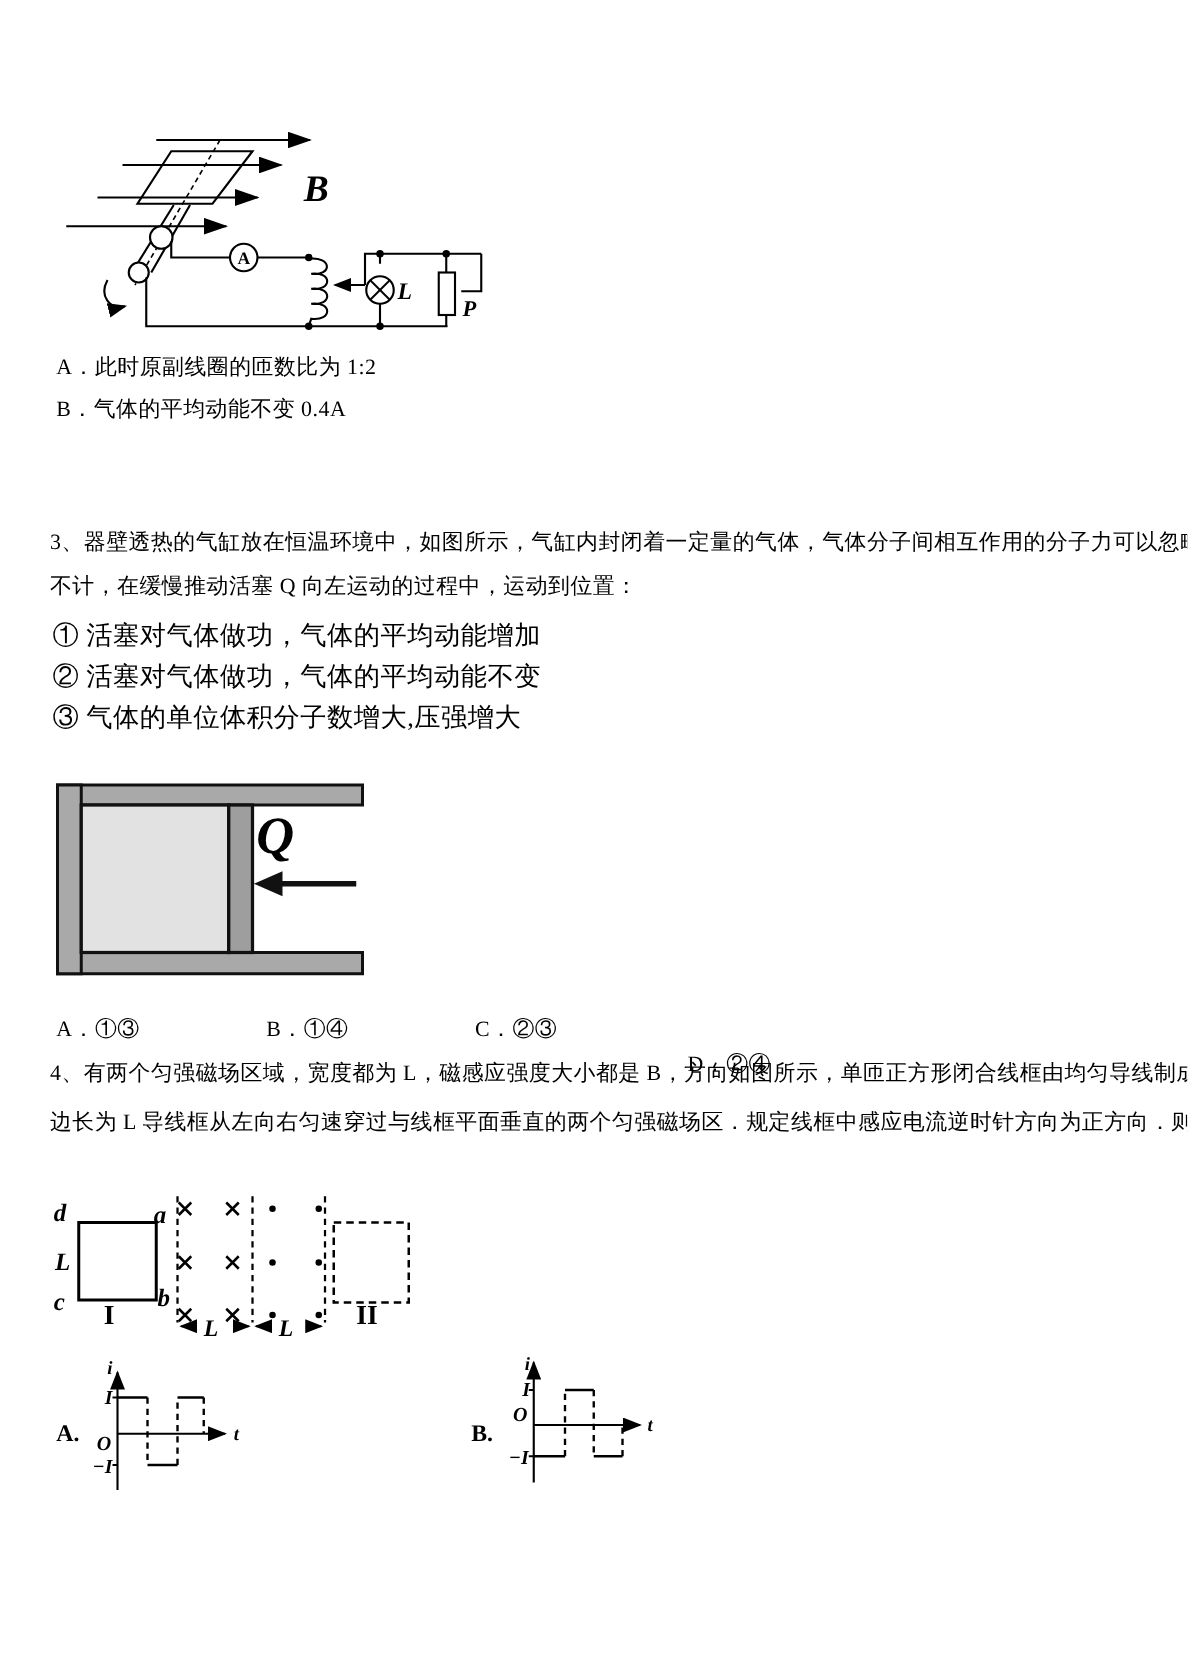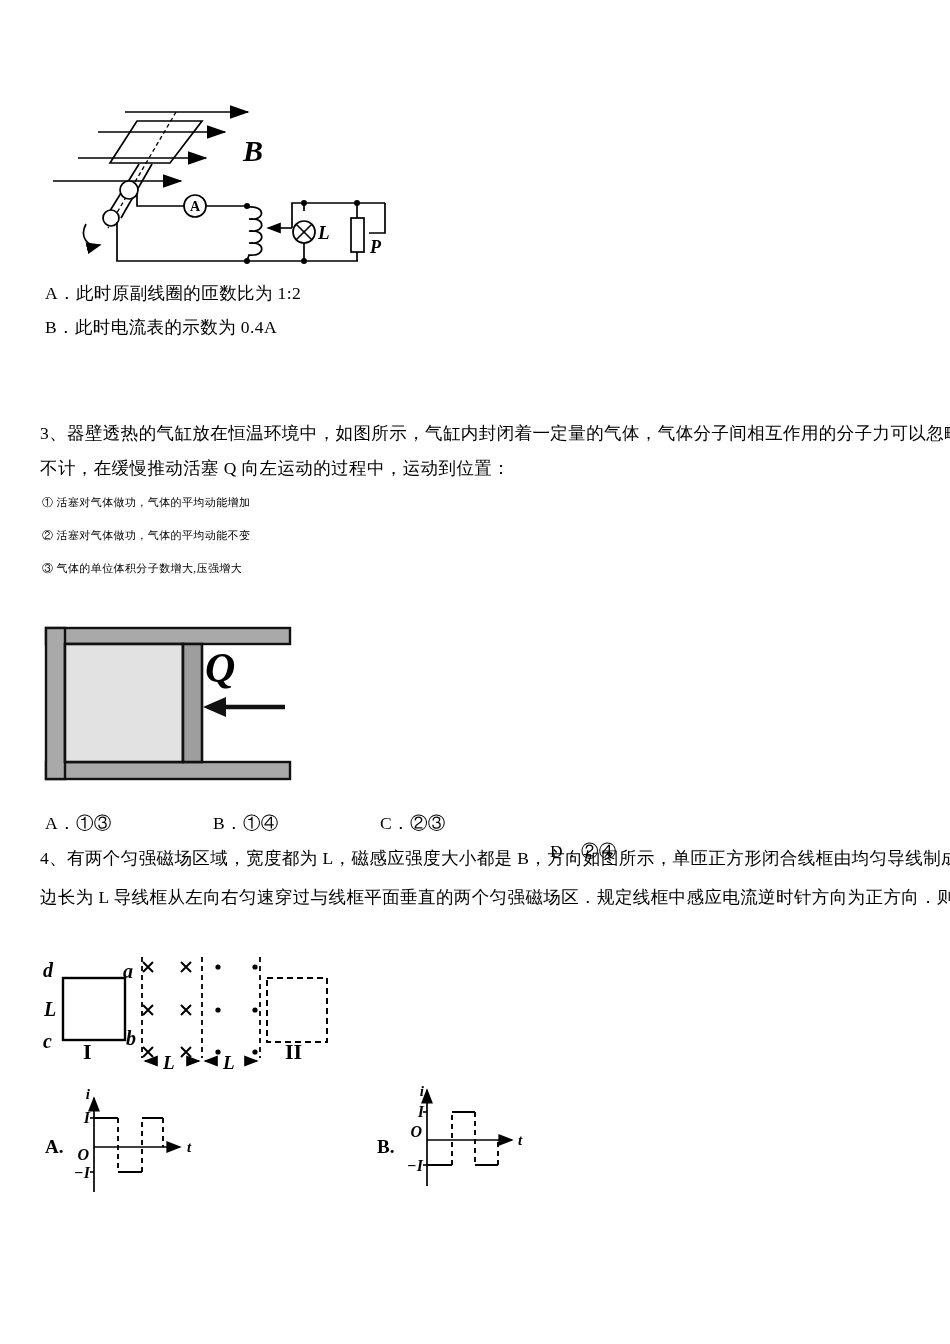--- a/index.html
+++ b/index.html
@@ -1,20 +1,20 @@
 <!DOCTYPE html>
 <html><head>
 <meta charset="utf-8">
 <style>
   html,body{margin:0;padding:0;background:#ffffff;}
   #page{position:relative;width:950px;height:1344px;background:#ffffff;color:#000;
         font-family:"Liberation Serif",serif;overflow:hidden;}
   .line{position:absolute;white-space:nowrap;font-size:17.5px;font-weight:400;
         letter-spacing:0.4px;line-height:1.2;}
-  .itm{font-size:11px;}
+  .itm{font-size:21px;}
   svg{position:absolute;overflow:visible;}
   svg text{font-family:"Liberation Serif",serif;fill:#000;}
 </style>
 </head>
 <body>
 
 <div id="page">
 
   <svg style="left:40px;top:90px;" width="380" height="190" viewBox="0 0 380 190">
     <defs>
@@ -67,21 +67,21 @@
     <g fill="#000">
       <circle cx="207" cy="116" r="3"></circle>
         <circle cx="207" cy="171" r="3"></circle>
       <circle cx="264" cy="113" r="3"></circle>
         <circle cx="317" cy="113" r="3"></circle>
       <circle cx="264" cy="171" r="3"></circle>
     </g>
   </svg>
 
   <div class="line" style="left:45px;top:283px">A．此时原副线圈的匝数比为 1:2</div>
-  <div class="line" style="left:45px;top:317px">B．此时电流表的示数为 0.4A</div>
+  <div class="line" style="left:45px;top:317px">B．气体的平均动能不变 0.4A</div>
 
   <div class="line" style="left:40px;top:423px">3、器壁透热的气缸放在恒温环境中，如图所示，气缸内封闭着一定量的气体，气体分子间相互作用的分子力可以忽略</div>
   <div class="line" style="left:40px;top:458px">不计，在缓慢推动活塞 Q 向左运动的过程中，运动到位置：</div>
   <div class="line itm" style="left:42px;top:496px">① 活塞对气体做功，气体的平均动能增加</div>
   <div class="line itm" style="left:42px;top:562px">③ 气体的单位体积分子数增大,压强增大</div>
   <div class="line itm" style="left:42px;top:529px">② 活塞对气体做功，气体的平均动能不变</div>
 
   <svg style="left:45px;top:625px;" width="252" height="160" viewBox="0 0 252 160">
     <rect x="1" y="3" width="244" height="16" fill="#a9a9a9" stroke="#111" stroke-width="2.4"></rect>
     <rect x="1" y="137" width="244" height="17" fill="#a9a9a9" stroke="#111" stroke-width="2.4"></rect>

